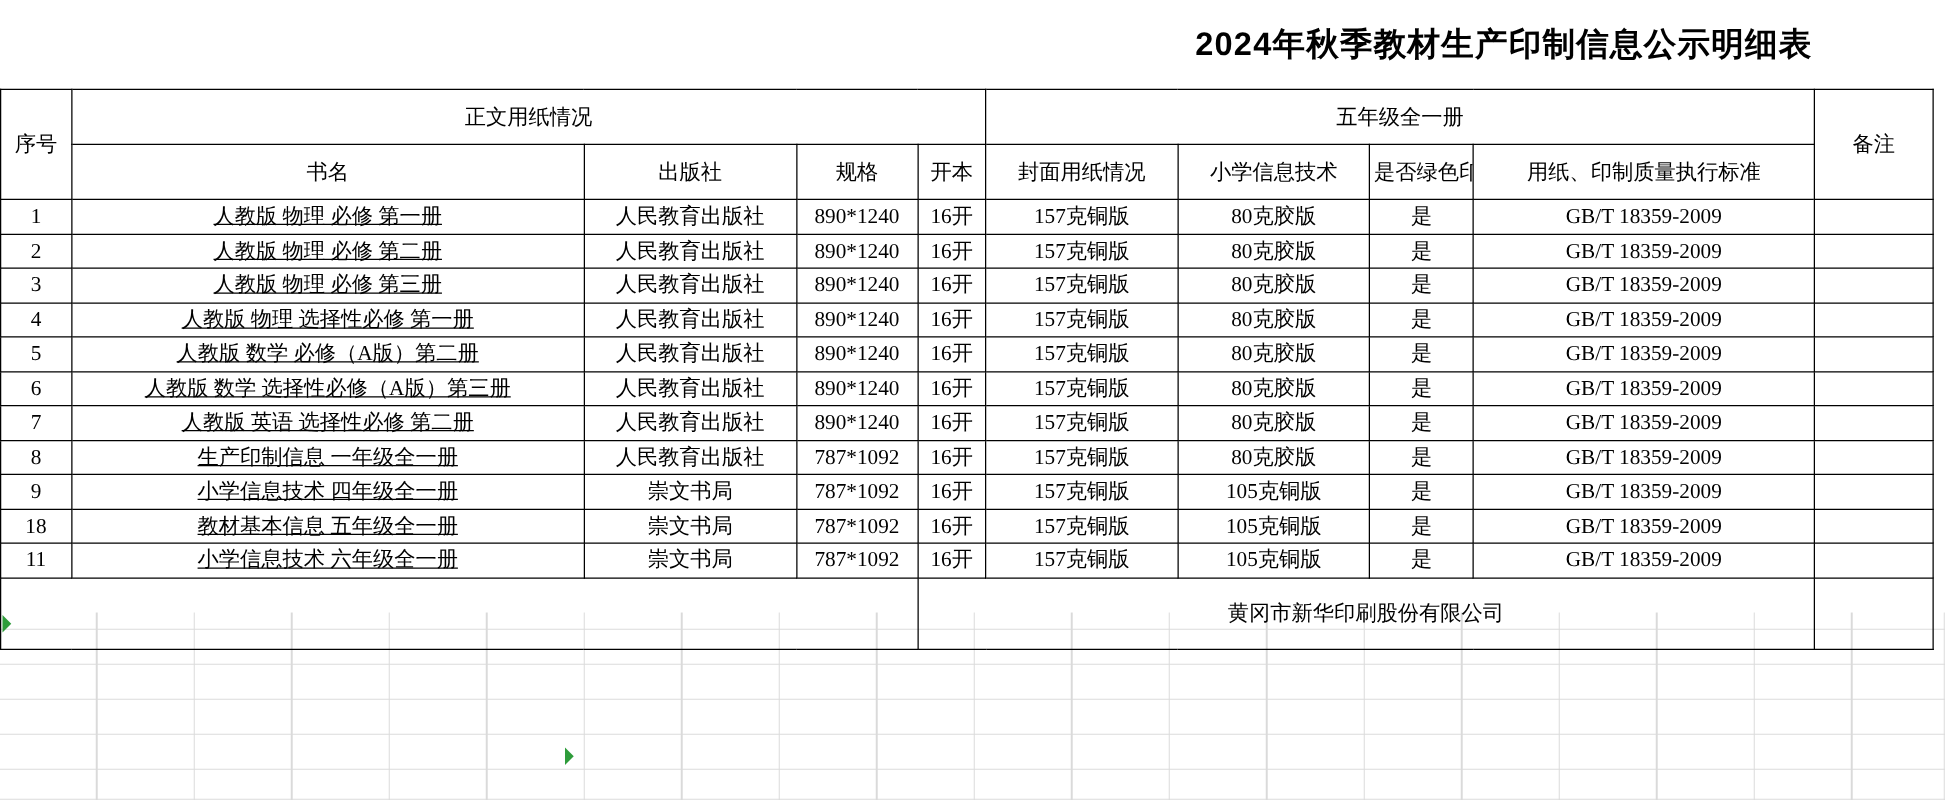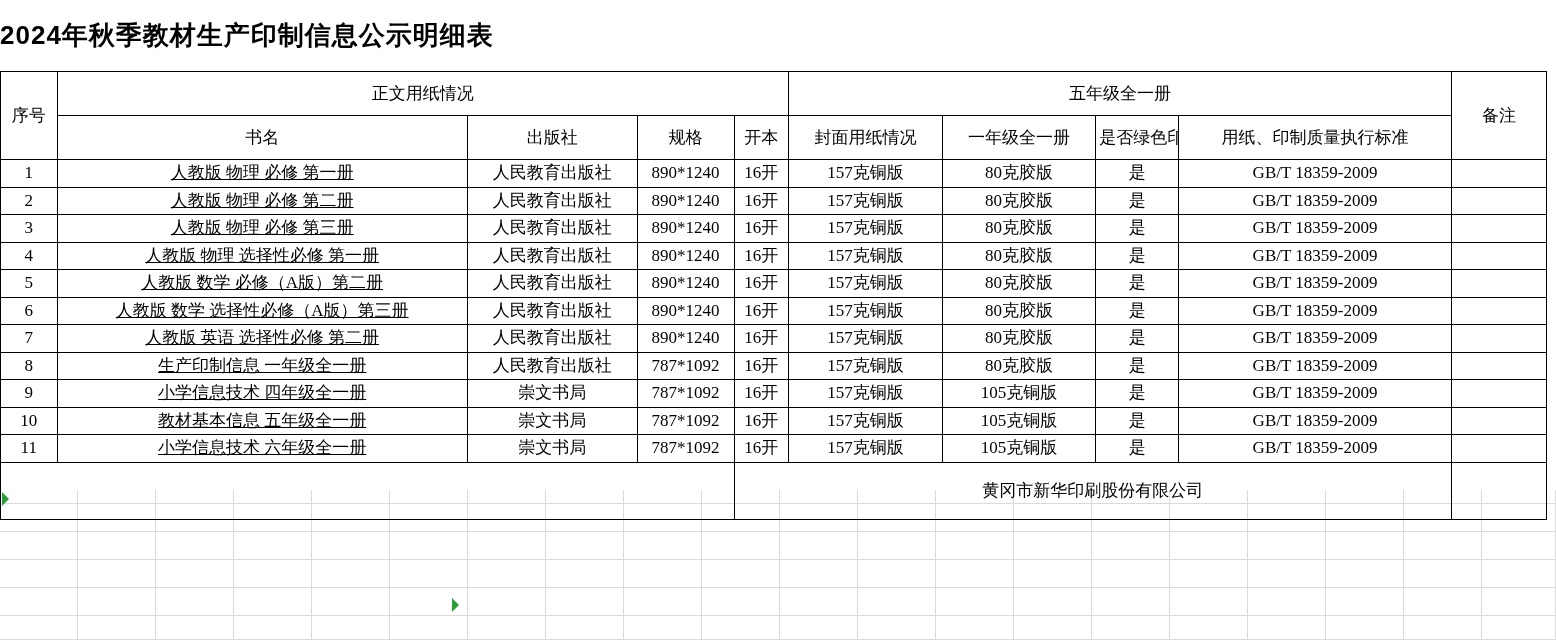--- a/index.html
+++ b/index.html
@@ -35,21 +35,21 @@
     background: #ffffff;
     z-index: 1;
   }
 
   .sheet {
     position: relative;
     z-index: 2;
   }
 
   .title {
-    text-align: left;
+    text-align: right;
     font-size: 26px;
     font-weight: bold;
     letter-spacing: 1px;
     padding-top: 18px;
     padding-bottom: 18px;
     width: 1450px;
     font-family: "Liberation Sans", "DejaVu Sans", sans-serif;
   }
 
   table.main {
@@ -136,21 +136,21 @@
         <th colspan="4">正文用纸情况</th>
         <th colspan="4">五年级全一册</th>
         <th rowspan="2">备注</th>
       </tr>
       <tr class="h-tall">
         <th>书名</th>
         <th>出版社</th>
         <th>规格</th>
         <th>开本</th>
         <th>封面用纸情况</th>
-        <th>一年级全一册</th>
+        <th>小学信息技术</th>
         <th class="two-line">是否绿色印刷</th>
         <th>用纸、印制质量执行标准</th>
       </tr>
     </thead>
     <tbody>
       <tr class="h-row">
         <td>1</td>
         <td class="left-pad">人教版  物理  必修  第一册</td>
         <td>人民教育出版社</td>
         <td>890*1240</td>
@@ -251,21 +251,21 @@
         <td>崇文书局</td>
         <td>787*1092</td>
         <td>16开</td>
         <td>157克铜版</td>
         <td>105克铜版</td>
         <td>是</td>
         <td>GB/T  18359-2009</td>
         <td></td>
       </tr>
       <tr class="h-row">
-        <td>10</td>
+        <td>18</td>
         <td class="left-pad">教材基本信息  五年级全一册</td>
         <td>崇文书局</td>
         <td>787*1092</td>
         <td>16开</td>
         <td>157克铜版</td>
         <td>105克铜版</td>
         <td>是</td>
         <td>GB/T  18359-2009</td>
         <td></td>
       </tr>

